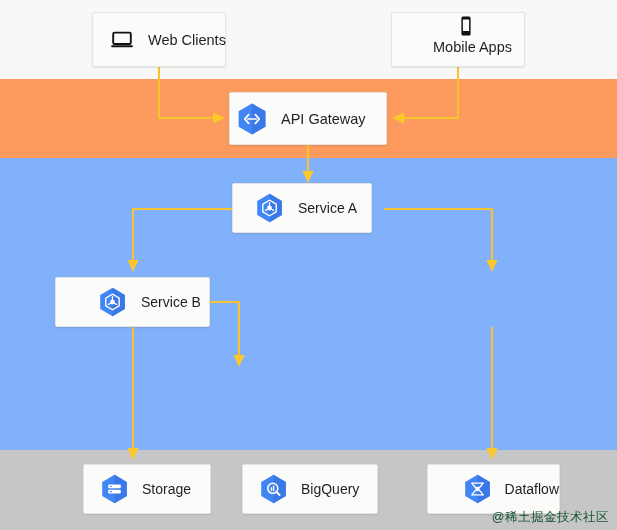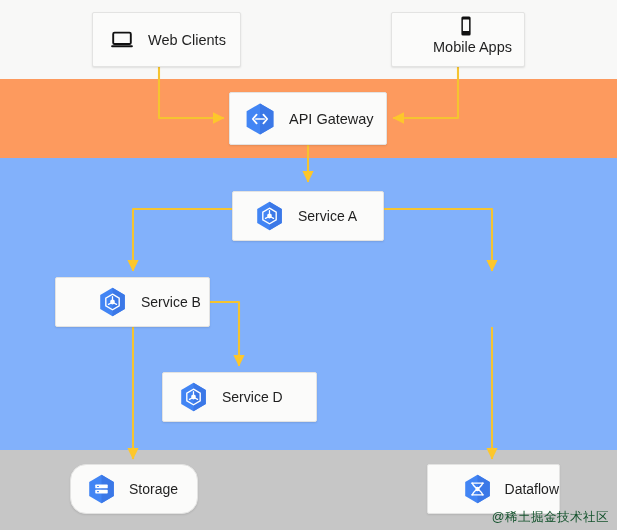--- a/index.html
+++ b/index.html
@@ -57,21 +57,21 @@
     color: #1f1f1f;
     white-space: nowrap;
   }
 
   
   .node.client { height: 55px; padding-left: 16px; }
   .node.client .ico { width: 26px; height: 26px; }
   .node.client .lbl { font-size: 14.5px; margin-left: 13px; }
 
   
-  .node.gateway { height: 53px; padding-left: 12px; }
+  .node.gateway { height: 53px; padding-left: 4px; }
   .node.gateway .ico { width: 36px; height: 36px; }
   .node.gateway .lbl { font-size: 14.5px; margin-left: 11px; }
 
   
   .node.service { height: 50px; padding-left: 14px; }
   .node.service .ico { width: 33px; height: 33px; }
   .node.service .lbl { font-size: 14px; margin-left: 12px; }
 
   
   .node.data { height: 50px; padding-left: 14px; }
@@ -117,21 +117,21 @@
       <path d="M 384 209 L 492 209 L 492 271" marker-end="url(#ah)"></path>
 
       <path d="M 210 302 L 239 302 L 239 366" marker-end="url(#ah)"></path>
 
       <path d="M 133 327 L 133 459" marker-end="url(#ah)"></path>
 
       <path d="M 492 327 L 492 459" marker-end="url(#ah)"></path>
     </g>
   </svg>
 
-  <div class="node client" style="left:92px; top:12px; width:149px;">
+  <div class="node client" style="left:92px; top:12px; width:134px;">
     <span class="ico">
       <svg viewBox="0 0 24 24" width="24" height="24" aria-hidden="true">
         <rect x="3.2" y="4.6" width="17.6" height="11.4" rx="1.3" fill="none" stroke="#111111" stroke-width="1.9"></rect>
         <rect x="1.1" y="17.2" width="21.8" height="2.0" rx="1.0" fill="#111111"></rect>
       </svg>
     </span>
     <span class="lbl">Web Clients</span>
   </div>
 
   <div class="node client" style="left:391px; top:12px; width:134px;flex-direction:column;">
@@ -150,21 +150,21 @@
         <polygon points="18,2.5 31.4,10.25 31.4,25.75 18,33.5 4.6,25.75 4.6,10.25" fill="#4285f4"></polygon>
         <polygon points="18,2.5 31.4,10.25 31.4,25.75 18,33.5" fill="#3b78e7"></polygon>
         <path d="M 14.6 13.6 L 10.8 18 L 14.6 22.4" fill="none" stroke="#ffffff" stroke-width="1.8" stroke-linecap="round" stroke-linejoin="round"></path>
         <path d="M 21.4 13.6 L 25.2 18 L 21.4 22.4" fill="none" stroke="#ffffff" stroke-width="1.8" stroke-linecap="round" stroke-linejoin="round"></path>
         <line x1="13.9" y1="18" x2="22.1" y2="18" stroke="#ffffff" stroke-width="1.7" stroke-linecap="round"></line>
       </svg>
     </span>
     <span class="lbl">API Gateway</span>
   </div>
 
-  <div class="node service" style="left:232px; top:191px; width:152px;padding-left:20px;">
+  <div class="node service" style="left:232px; top:183px; width:140px;padding-left:20px;">
     <span class="ico">
       <svg viewBox="0 0 36 36" width="36" height="36" aria-hidden="true">
         <polygon points="18,2.5 31.4,10.25 31.4,25.75 18,33.5 4.6,25.75 4.6,10.25" fill="#4285f4"></polygon>
         <polygon points="18,2.5 31.4,10.25 31.4,25.75 18,33.5" fill="#3b78e7"></polygon>
         <polygon points="18,9.5 25.3,13.75 25.3,22.25 18,26.5 10.7,22.25 10.7,13.75" fill="none" stroke="#ffffff" stroke-width="1.5"></polygon>
         <circle cx="18" cy="18" r="2.6" fill="#ffffff"></circle>
         <path d="M 18 12.2 L 18 15.4 M 13.6 20.6 L 16 19.4 M 22.4 20.6 L 20 19.4" stroke="#ffffff" stroke-width="1.4" stroke-linecap="round"></path>
       </svg>
     </span>
     <span class="lbl">Service A</span>
@@ -177,47 +177,48 @@
         <polygon points="18,2.5 31.4,10.25 31.4,25.75 18,33.5" fill="#3b78e7"></polygon>
         <polygon points="18,9.5 25.3,13.75 25.3,22.25 18,26.5 10.7,22.25 10.7,13.75" fill="none" stroke="#ffffff" stroke-width="1.5"></polygon>
         <circle cx="18" cy="18" r="2.6" fill="#ffffff"></circle>
         <path d="M 18 12.2 L 18 15.4 M 13.6 20.6 L 16 19.4 M 22.4 20.6 L 20 19.4" stroke="#ffffff" stroke-width="1.4" stroke-linecap="round"></path>
       </svg>
     </span>
     <span class="lbl">Service B</span>
   </div>
 
 
-  <div class="node service" style="left:162px; top:372px; width:155px;">
-    <span class="ico">
-      <svg viewBox="0 0 36 36" width="36" height="36" aria-hidden="true">
-        <polygon points="18,2.5 31.4,10.25 31.4,25.75 18,33.5 4.6,25.75 4.6,10.25" fill="#4285f4"></polygon>
-        <polygon points="18,2.5 31.4,10.25 31.4,25.75 18,33.5" fill="#3b78e7"></polygon>
-        <polygon points="18,9.5 25.3,13.75 25.3,22.25 18,26.5 10.7,22.25 10.7,13.75" fill="none" stroke="#ffffff" stroke-width="1.5"></polygon>
-        <circle cx="18" cy="18" r="2.6" fill="#ffffff"></circle>
-        <path d="M 18 12.2 L 18 15.4 M 13.6 20.6 L 16 19.4 M 22.4 20.6 L 20 19.4" stroke="#ffffff" stroke-width="1.4" stroke-linecap="round"></path>
-      </svg>
-    </span>
-    <span class="lbl">Service D</span>
-  </div>
-
-  <div class="node data" style="left:70px; top:464px; width:128px;border-radius:16px;">
+
+  <div class="node data" style="left:83px; top:464px; width:128px;">
     <span class="ico">
       <svg viewBox="0 0 36 36" width="36" height="36" aria-hidden="true">
         <polygon points="18,2.5 31.4,10.25 31.4,25.75 18,33.5 4.6,25.75 4.6,10.25" fill="#4285f4"></polygon>
         <polygon points="18,2.5 31.4,10.25 31.4,25.75 18,33.5" fill="#3b78e7"></polygon>
         <rect x="11.2" y="13.1" width="13.6" height="4.1" rx="0.7" fill="#ffffff"></rect>
         <rect x="11.2" y="18.8" width="13.6" height="4.1" rx="0.7" fill="#ffffff"></rect>
         <rect x="13.0" y="14.6" width="2.3" height="1.2" rx="0.5" fill="#4285f4"></rect>
         <rect x="13.0" y="20.3" width="2.3" height="1.2" rx="0.5" fill="#4285f4"></rect>
       </svg>
     </span>
     <span class="lbl">Storage</span>
   </div>
 
+  <div class="node data" style="left:242px; top:464px; width:136px;">
+    <span class="ico">
+      <svg viewBox="0 0 36 36" width="36" height="36" aria-hidden="true">
+        <polygon points="18,2.5 31.4,10.25 31.4,25.75 18,33.5 4.6,25.75 4.6,10.25" fill="#4285f4"></polygon>
+        <polygon points="18,2.5 31.4,10.25 31.4,25.75 18,33.5" fill="#3b78e7"></polygon>
+        <circle cx="17.2" cy="17.2" r="5.5" fill="none" stroke="#ffffff" stroke-width="1.7"></circle>
+        <line x1="21.2" y1="21.2" x2="24.6" y2="24.6" stroke="#ffffff" stroke-width="2.1" stroke-linecap="round"></line>
+        <rect x="15.0" y="16.2" width="1.5" height="4.0" fill="#ffffff"></rect>
+        <rect x="17.4" y="14.2" width="1.5" height="6.0" fill="#ffffff"></rect>
+      </svg>
+    </span>
+    <span class="lbl">BigQuery</span>
+  </div>
 
   <div class="node data" style="left:427px; top:464px; width:133px;justify-content:flex-end;">
     <span class="ico">
       <svg viewBox="0 0 36 36" width="36" height="36" aria-hidden="true">
         <polygon points="18,2.5 31.4,10.25 31.4,25.75 18,33.5 4.6,25.75 4.6,10.25" fill="#4285f4"></polygon>
         <polygon points="18,2.5 31.4,10.25 31.4,25.75 18,33.5" fill="#3b78e7"></polygon>
         <path d="M 12.6 11.8 C 12.6 16.2 23.4 19.8 23.4 24.2" fill="none" stroke="#ffffff" stroke-width="1.6" stroke-linecap="round"></path>
         <path d="M 23.4 11.8 C 23.4 16.2 12.6 19.8 12.6 24.2" fill="none" stroke="#ffffff" stroke-width="1.6" stroke-linecap="round"></path>
         <line x1="11.6" y1="11.6" x2="24.4" y2="11.6" stroke="#ffffff" stroke-width="1.6" stroke-linecap="round"></line>
         <line x1="11.6" y1="24.4" x2="24.4" y2="24.4" stroke="#ffffff" stroke-width="1.6" stroke-linecap="round"></line>

